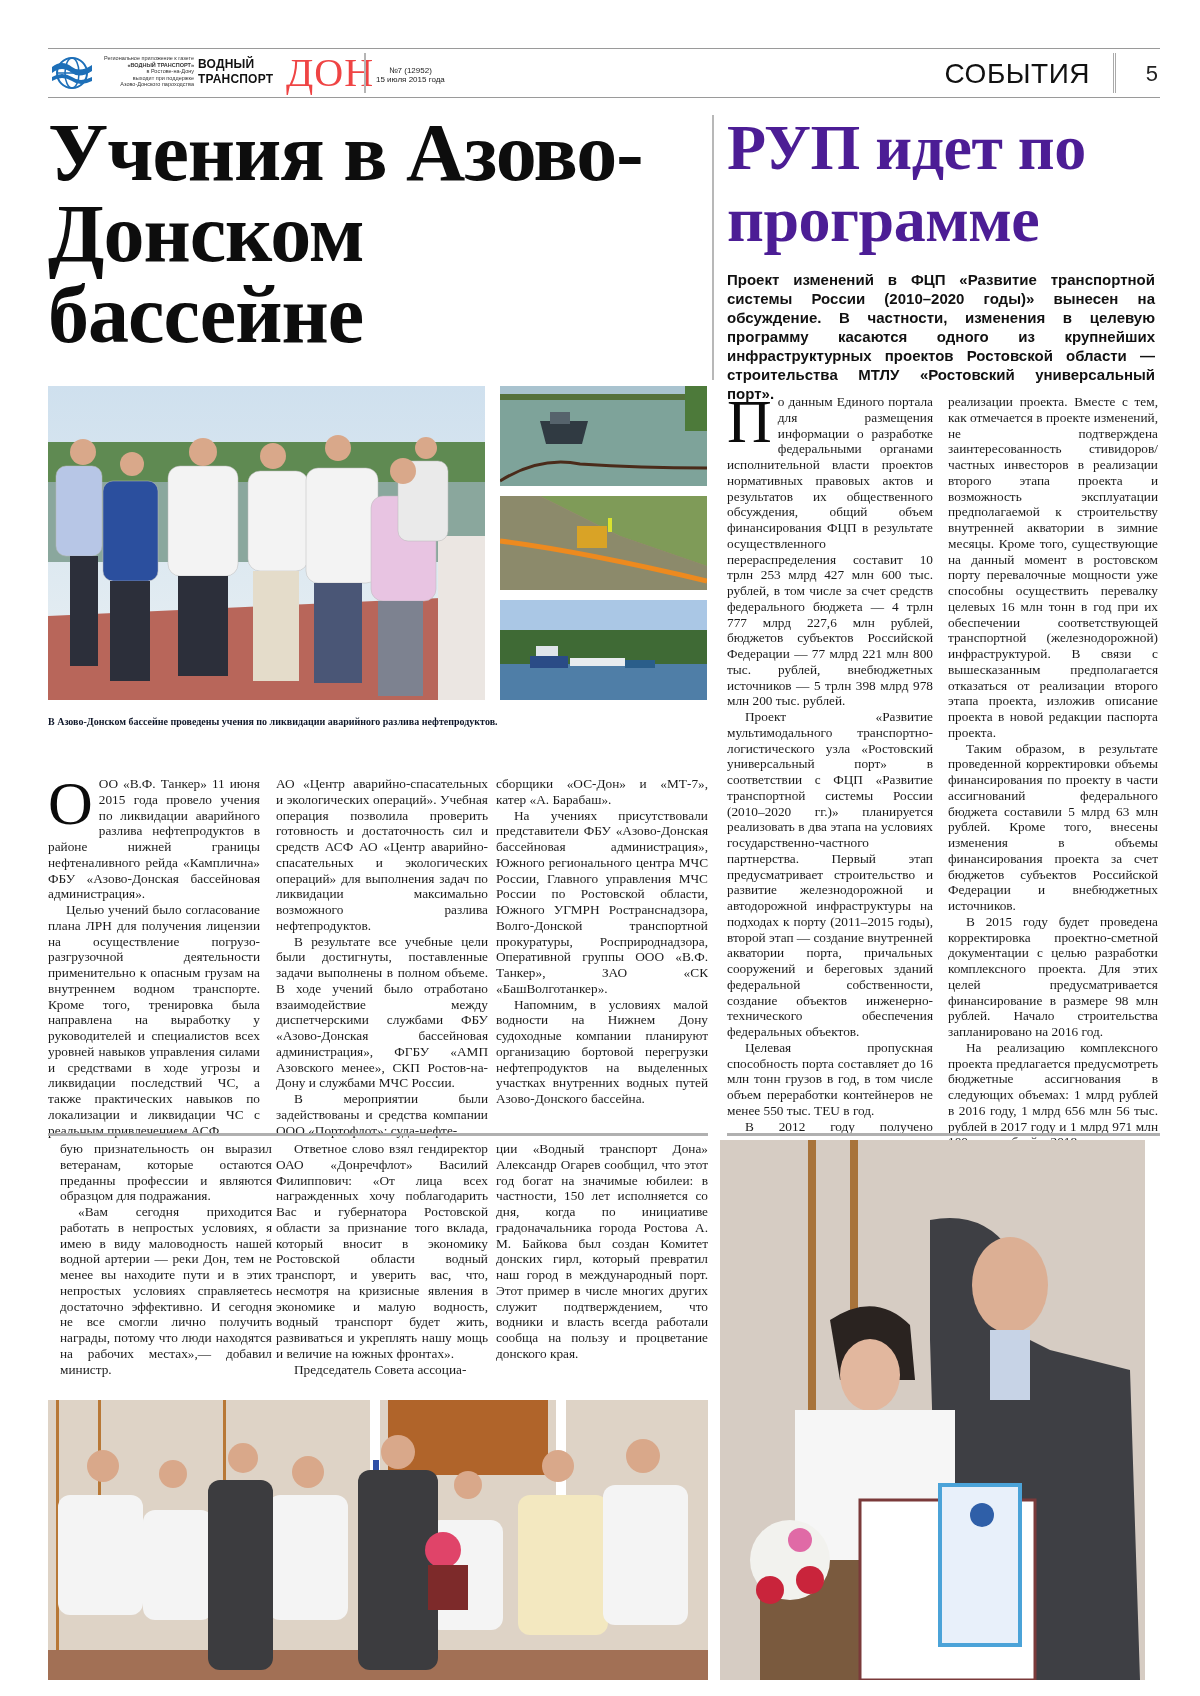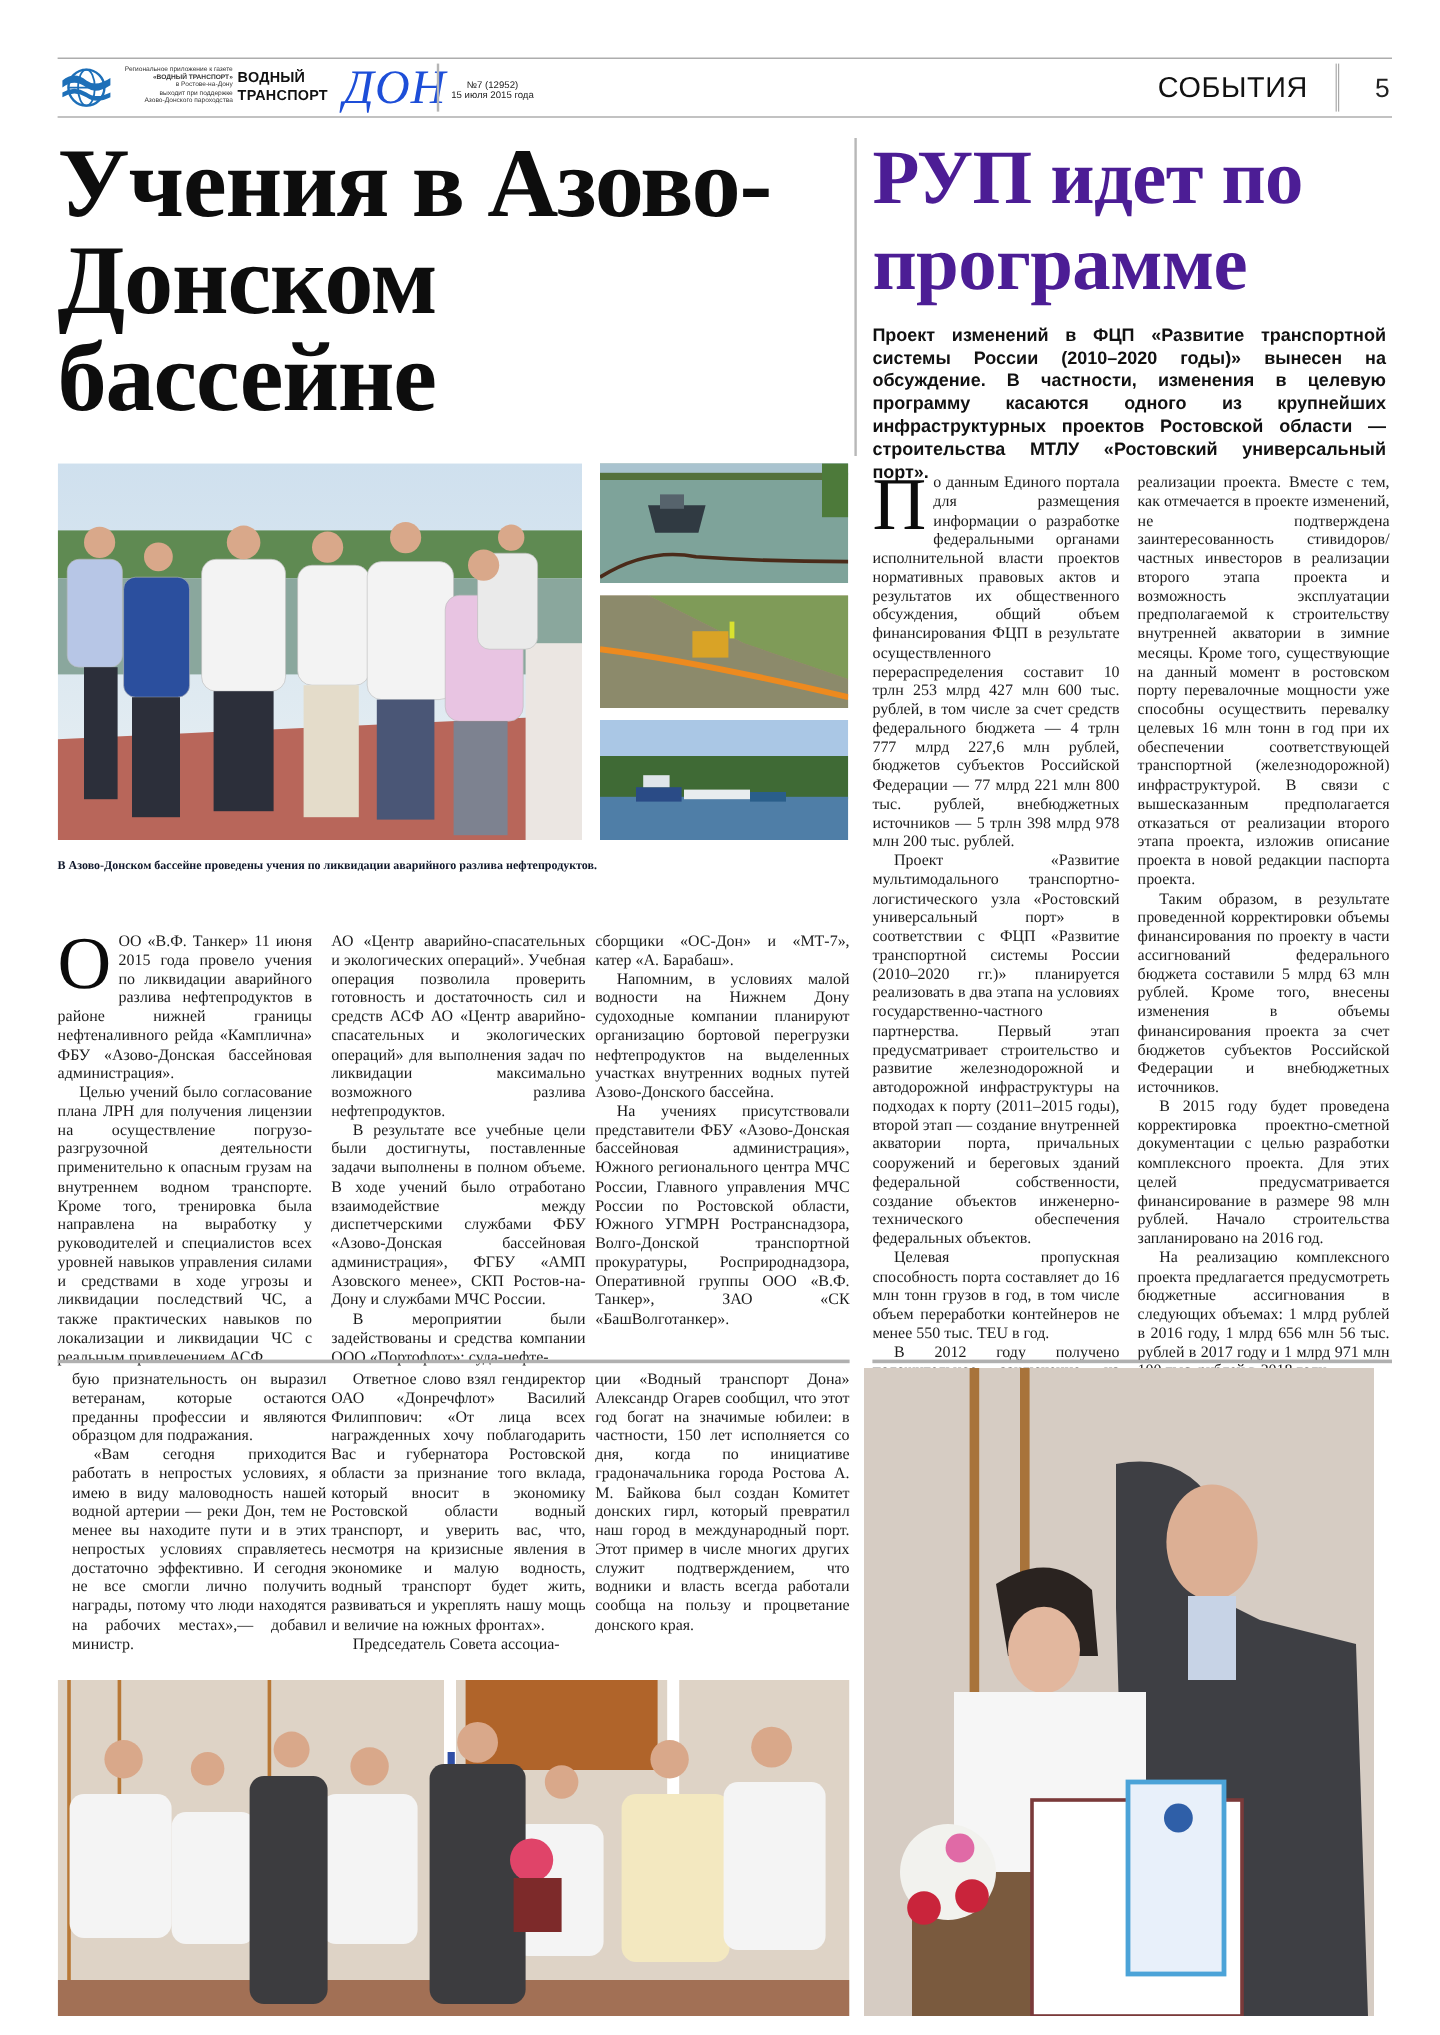--- a/index.html
+++ b/index.html
@@ -9,26 +9,26 @@
   
   .masthead { position: absolute; left: 48px; top: 48px; width: 1112px; height: 50px;
     border-top: 1.5px solid #9a9a9a; border-bottom: 1.5px solid #9a9a9a; }
   .logo-emblem { position: absolute; left: 2px; top: 6px; width: 44px; height: 36px; }
   .logo-sub { position: absolute; left: 52px; top: 6px; width: 94px; font-family: "Liberation Sans", sans-serif;
     font-size: 5.5px; line-height: 6.5px; text-align: right; color: #333; }
   .logo-title-a { position: absolute; left: 150px; top: 8px; font-family: "Liberation Sans", sans-serif;
     font-weight: bold; font-size: 12px; line-height: 15px; color: #111; letter-spacing: 0.2px; }
   .logo-title-a span { display: block; }
   .logo-title-b { position: absolute; left: 238px; top: 4px; font-family: "Liberation Serif", serif;
-    font-style: italic; font-size: 40px; line-height: 40px; color: #1d4ed8; letter-spacing: 1px; }
+    font-size: 40px; line-height: 40px; color: #ef4444; letter-spacing: 1px; }
   .mast-divider { position: absolute; left: 316px; top: 4px; width: 2px; height: 40px; background: #b5b5b5; }
   .issue { position: absolute; left: 328px; top: 17px; font-family: "Liberation Sans", sans-serif;
     font-size: 8px; line-height: 9px; color: #222; text-align: center; }
   .section { position: absolute; right: 70px; top: 8px; font-family: "Liberation Sans", sans-serif;
-    font-size: 24px; line-height: 34px; color: #111; font-weight: normal; letter-spacing: 0.5px; }
+    font-size: 28px; line-height: 34px; color: #111; font-weight: normal; letter-spacing: 0.5px; }
   .section-div { position: absolute; right: 44px; top: 4px; width: 3px; height: 40px;
     border-left: 1px solid #aaa; border-right: 1px solid #aaa; }
   .page-num { position: absolute; right: 2px; top: 10px; font-family: "Liberation Sans", sans-serif;
     font-size: 22px; line-height: 30px; color: #222; }
 
   
   .headline-left { position: absolute; left: 48px; top: 112px; width: 650px;
     font-family: "Liberation Serif", serif; font-size: 82px; line-height: 81px; color: #0d0d0d; letter-spacing: -1px; }
   .vrule-top { position: absolute; left: 712px; top: 115px; width: 1.5px; height: 265px; background: #b8b8b8; }
   .headline-right { position: absolute; left: 727px; top: 112px; width: 440px;
@@ -173,22 +173,22 @@
   <p class="first"><span class="dropcap">О</span><span>ОО «В.Ф. Танкер» 11 июня 2015 года провело учения по ликвидации аварийного разлива нефтепродуктов в районе нижней границы нефтеналивного рейда «Камплична» ФБУ «Азово-Донская бассейновая администрация».</span></p>
   <p>Целью учений было согласование плана ЛРН для получения лицензии на осуществление погрузо-разгрузочной деятельности применительно к опасным грузам на внутреннем водном транспорте. Кроме того, тренировка была направлена на выработку у руководителей и специалистов всех уровней навыков управления силами и средствами в ходе угрозы и ликвидации последствий ЧС, а также практических навыков по локализации и ликвидации ЧС с реальным привлечением АСФ</p>
 </div>
 <div class="col" style="left:276px;top:776px;width:212px;">
   <p class="first">АО «Центр аварийно-спасательных и экологических операций». Учебная операция позволила проверить готовность и достаточность сил и средств АСФ АО «Центр аварийно-спасательных и экологических операций» для выполнения задач по ликвидации максимально возможного разлива нефтепродуктов.</p>
   <p>В результате все учебные цели были достигнуты, поставленные задачи выполнены в полном объеме. В ходе учений было отработано взаимодействие между диспетчерскими службами ФБУ «Азово-Донская бассейновая администрация», ФГБУ «АМП Азовского менее», СКП Ростов-на-Дону и службами МЧС России.</p>
   <p>В мероприятии были задействованы и средства компании ООО «Портофлот»: суда-нефте-</p>
 </div>
 <div class="col" style="left:496px;top:776px;width:212px;">
   <p class="first">сборщики «ОС-Дон» и «МТ-7», катер «А. Барабаш».</p>
+  <p>На учениях присутствовали представители ФБУ «Азово-Донская бассейновая администрация», Южного регионального центра МЧС России, Главного управления МЧС России по Ростовской области, Южного УГМРН Ространснадзора, Волго-Донской транспортной прокуратуры, Росприроднадзора, Оперативной группы ООО «В.Ф. Танкер», ЗАО «СК «БашВолготанкер».</p>
   <p>Напомним, в условиях малой водности на Нижнем Дону судоходные компании планируют организацию бортовой перегрузки нефтепродуктов на выделенных участках внутренних водных путей Азово-Донского бассейна.</p>
-  <p>На учениях присутствовали представители ФБУ «Азово-Донская бассейновая администрация», Южного регионального центра МЧС России, Главного управления МЧС России по Ростовской области, Южного УГМРН Ространснадзора, Волго-Донской транспортной прокуратуры, Росприроднадзора, Оперативной группы ООО «В.Ф. Танкер», ЗАО «СК «БашВолготанкер».</p>
 </div>
 
 <div class="col" style="left:727px;top:394px;width:206px;">
   <p class="first"><span class="dropcap">П</span><span>о данным Единого портала для размещения информации о разработке федеральными органами исполнительной власти проектов нормативных правовых актов и результатов их общественного обсуждения, общий объем финансирования ФЦП в результате осуществленного перераспределения составит 10 трлн 253 млрд 427 млн 600 тыс. рублей, в том числе за счет средств федерального бюджета — 4 трлн 777 млрд 227,6 млн рублей, бюджетов субъектов Российской Федерации — 77 млрд 221 млн 800 тыс. рублей, внебюджетных источников — 5 трлн 398 млрд 978 млн 200 тыс. рублей.</span></p>
   <p>Проект «Развитие мультимодального транспортно-логистического узла «Ростовский универсальный порт» в соответствии с ФЦП «Развитие транспортной системы России (2010–2020 гг.)» планируется реализовать в два этапа на условиях государственно-частного партнерства. Первый этап предусматривает строительство и развитие железнодорожной и автодорожной инфраструктуры на подходах к порту (2011–2015 годы), второй этап — создание внутренней акватории порта, причальных сооружений и береговых зданий федеральной собственности, создание объектов инженерно-технического обеспечения федеральных объектов.</p>
   <p>Целевая пропускная способность порта составляет до 16 млн тонн грузов в год, в том числе объем переработки контейнеров не менее 550 тыс. TEU в год.</p>
   <p>В 2012 году получено положительное заключение на проектно-сметную документацию на I этап</p>
 </div>
 <div class="col" style="left:948px;top:394px;width:210px;">
   <p class="first">реализации проекта. Вместе с тем, как отмечается в проекте изменений, не подтверждена заинтересованность стивидоров/частных инвесторов в реализации второго этапа проекта и возможность эксплуатации предполагаемой к строительству внутренней акватории в зимние месяцы. Кроме того, существующие на данный момент в ростовском порту перевалочные мощности уже способны осуществить перевалку целевых 16 млн тонн в год при их обеспечении соответствующей транспортной (железнодорожной) инфраструктурой. В связи с вышесказанным предполагается отказаться от реализации второго этапа проекта, изложив описание проекта в новой редакции паспорта проекта.</p>

